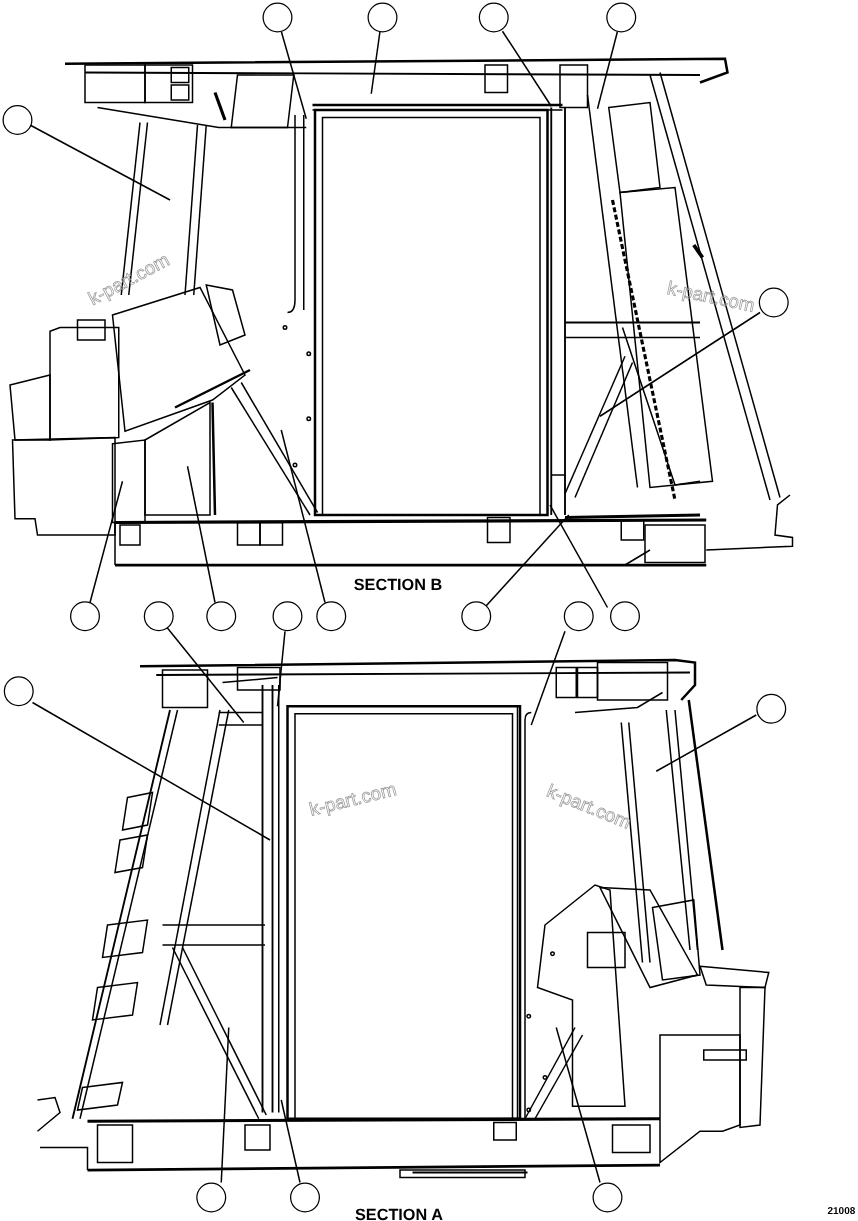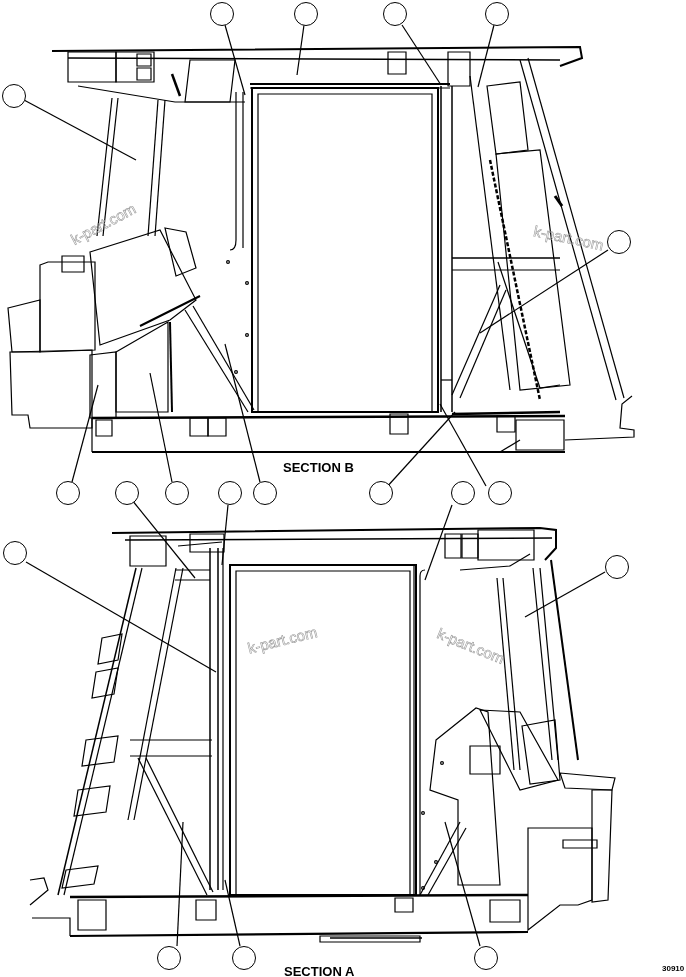--- a/index.html
+++ b/index.html
@@ -227,13 +227,13 @@
 </div>
 
 <div class="section-label" style="left:283px;top:460px;">SECTION B</div>
 <div class="section-label" style="left:284px;top:964px;">SECTION A</div>
 
 <div class="watermark" style="left:72px;top:232px;transform:rotate(-28deg);">k-part.com</div>
 <div class="watermark" style="left:534px;top:222px;transform:rotate(12deg);">k-part.com</div>
 <div class="watermark" style="left:248px;top:640px;transform:rotate(-14deg);">k-part.com</div>
 <div class="watermark" style="left:438px;top:624px;transform:rotate(22deg);">k-part.com</div>
 
-<div class="drawing-number" style="left:662px;top:964px;">30910</div>
+<div class="drawing-number" style="left:662px;top:964px;">21008</div>
 
 </body></html>

